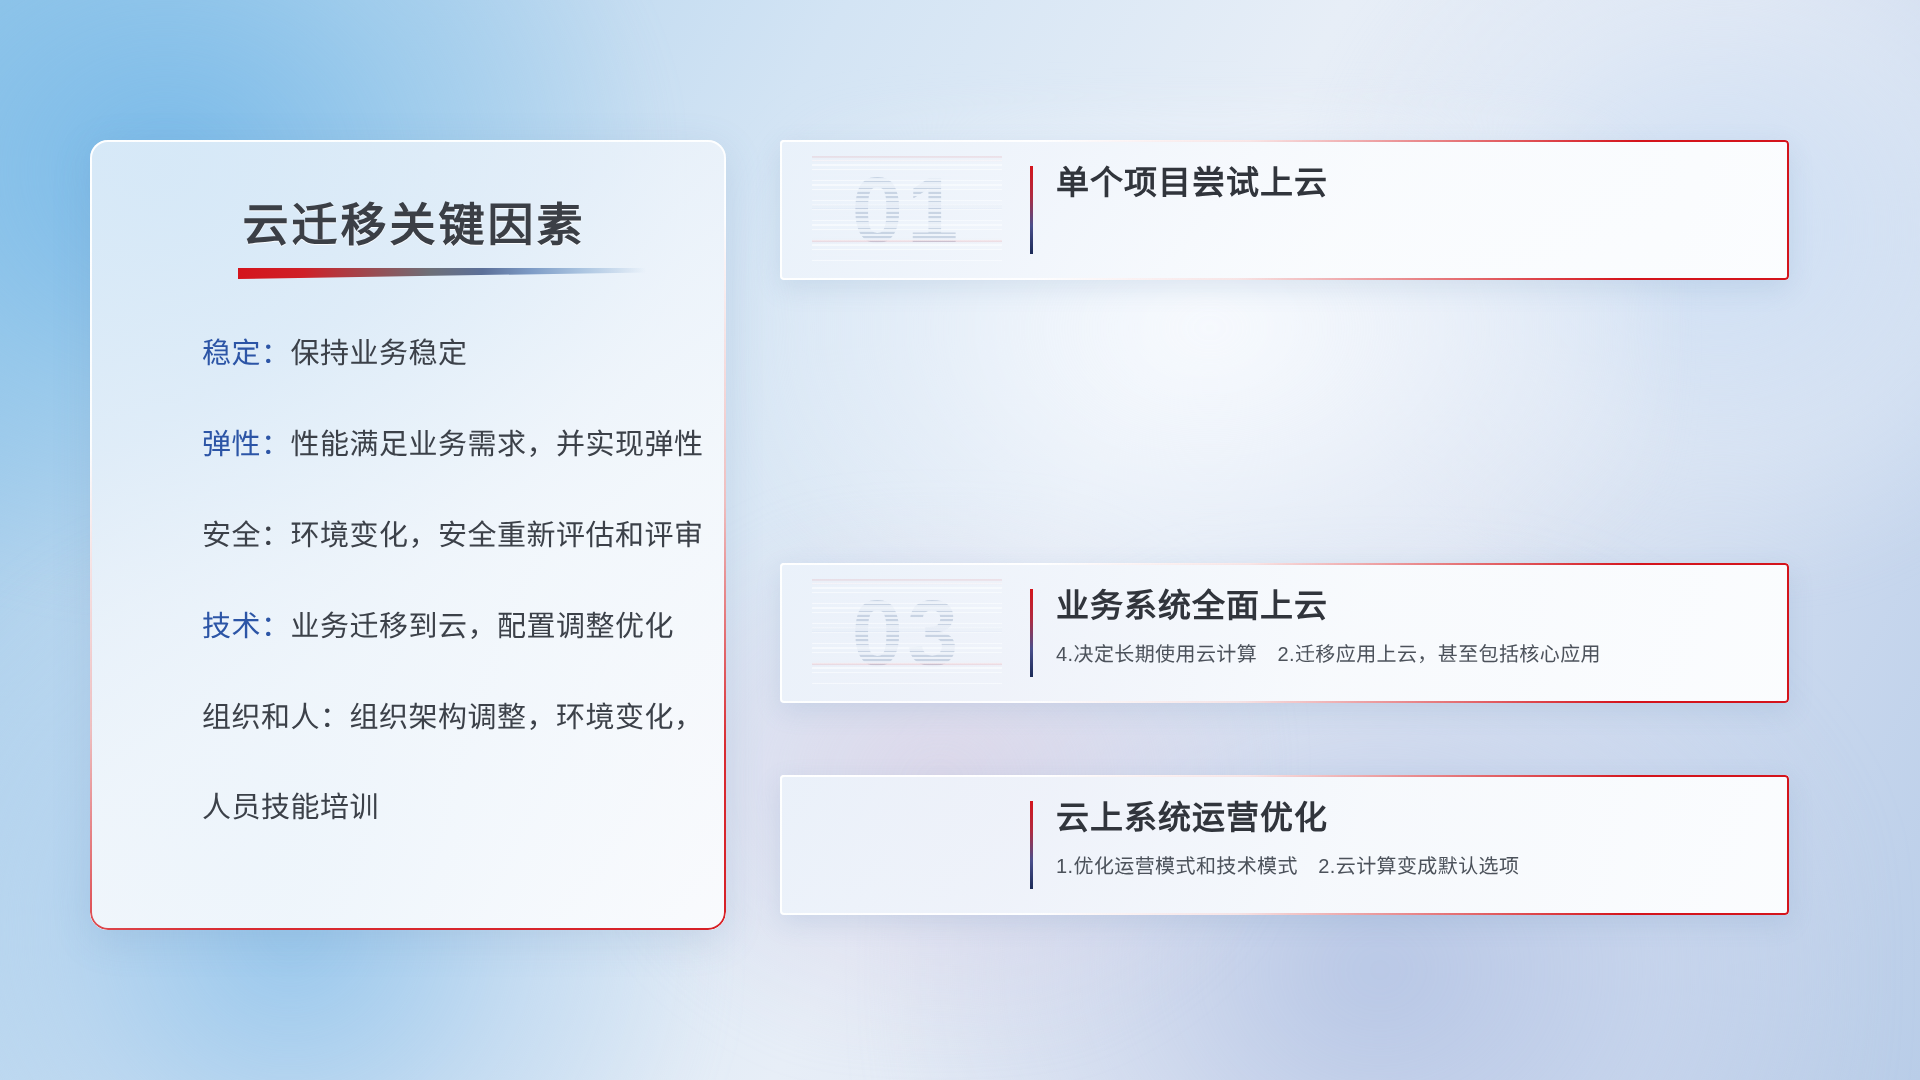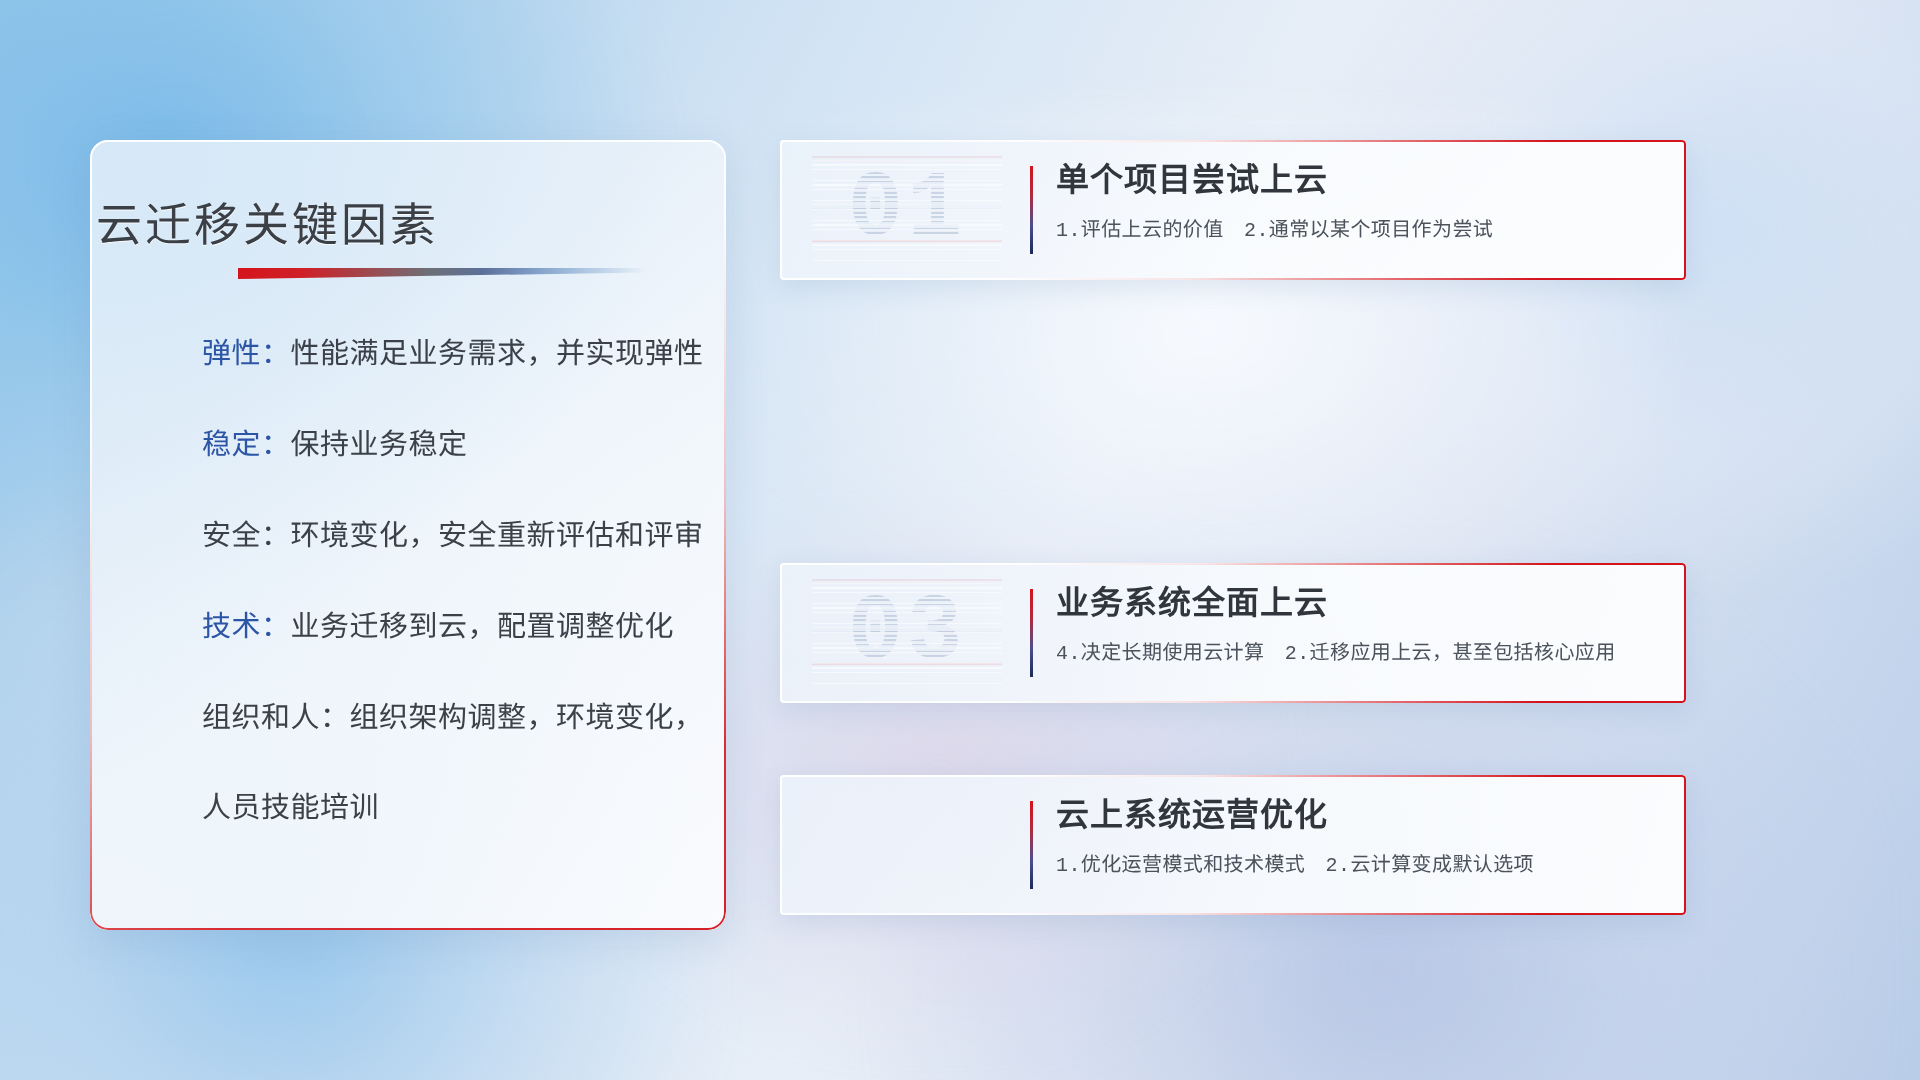--- a/index.html
+++ b/index.html
@@ -108,23 +108,24 @@
         rgba(214,32,39,1) 100%);
     -webkit-mask: linear-gradient(#000 0 0) content-box, linear-gradient(#000 0 0);
     -webkit-mask-composite: xor;
             mask: linear-gradient(#000 0 0) content-box, linear-gradient(#000 0 0);
             mask-composite: exclude;
     pointer-events: none;
   }
 
   #panel-title {
     position: absolute;
-    left: 6px; right: 0; top: 48px;
+    left: 12px; right: 0; top: 48px;
+    text-align: center;
     font-size: 46px;
-    font-weight: 400;
+    font-weight: 700;
     letter-spacing: 3px;
     color: #3b3f46;
     text-shadow: 0 1px 0 rgba(255,255,255,.8);
   }
 
   #panel-title-underline {
     position: absolute;
     left: 148px; top: 128px;
     width: 408px; height: 11px;
     background: linear-gradient(90deg,
@@ -152,33 +153,32 @@
     letter-spacing: .5px;
   }
   .panel-row:last-child { margin-bottom: 0; }
   .panel-row .k { color: #2c55a6; }
   .panel-row.plain .k { color: #3c4149; }
 
   
   .step-card {
     position: absolute;
     left: 780px;
-    width: 906px;
+    width: 1009px;
     height: 140px;
     border-radius: 4px;
     background: linear-gradient(115deg,
       rgba(236,243,251,.88) 0%,
       rgba(242,246,252,.86) 26%,
       rgba(250,252,254,.92) 56%,
       rgba(253,254,255,.96) 100%);
     box-shadow:
       0 8px 26px rgba(96,134,180,.16),
       inset 0 1px 0 rgba(255,255,255,.9);
     overflow: visible;
-    font-family: Liberation Mono, monospace;
   }
   .step-card-outline {
     position: absolute; inset: 0;
     border-radius: 4px;
     padding: 2px;
     background: linear-gradient(95deg,
       rgba(255,255,255,.95) 0%,
       rgba(255,255,255,.88) 26%,
       rgba(247,214,214,.6) 46%,
       rgba(226,96,100,.85) 66%,
@@ -278,25 +278,25 @@
   <div id="left-panel">
     <div id="left-panel-outline"></div>
 
     <div id="panel-title">云迁移关键因素</div>
 
     <div id="panel-title-underline"></div>
 
     <div id="panel-list">
 
       <div class="panel-row">
+        <span class="k" style="color: rgb(44, 85, 166);">稳定：</span><span class="v">保持业务稳定</span>
+      </div>
+
+      <div class="panel-row">
         <span class="k" style="color: rgb(44, 85, 166);">弹性：</span><span class="v">性能满足业务需求，并实现弹性</span>
-      </div>
-
-      <div class="panel-row">
-        <span class="k" style="color: rgb(44, 85, 166);">稳定：</span><span class="v">保持业务稳定</span>
       </div>
 
       <div class="panel-row plain">
         <span class="k" style="color: rgb(60, 65, 73);">安全：</span><span class="v">环境变化，安全重新评估和评审</span>
       </div>
 
       <div class="panel-row">
         <span class="k" style="color: rgb(44, 85, 166);">技术：</span><span class="v">业务迁移到云，配置调整优化</span>
       </div>
 
@@ -310,21 +310,20 @@
 
     </div>
   </div>
 
   <div class="step-card" style="top:140px;">
     <div class="step-card-outline"></div>
     <div class="step-number">01</div>
     <div class="step-divider"></div>
     <div class="step-body">
       <div class="step-title">单个项目尝试上云</div>
-      <div class="step-desc">1.评估上云的价值　2.通常以某个项目作为尝试</div>
     </div>
   </div>
 
 
   <div class="step-card" style="top:563px;">
     <div class="step-card-outline"></div>
     <div class="step-number">03</div>
     <div class="step-divider"></div>
     <div class="step-body">
       <div class="step-title">业务系统全面上云</div>

